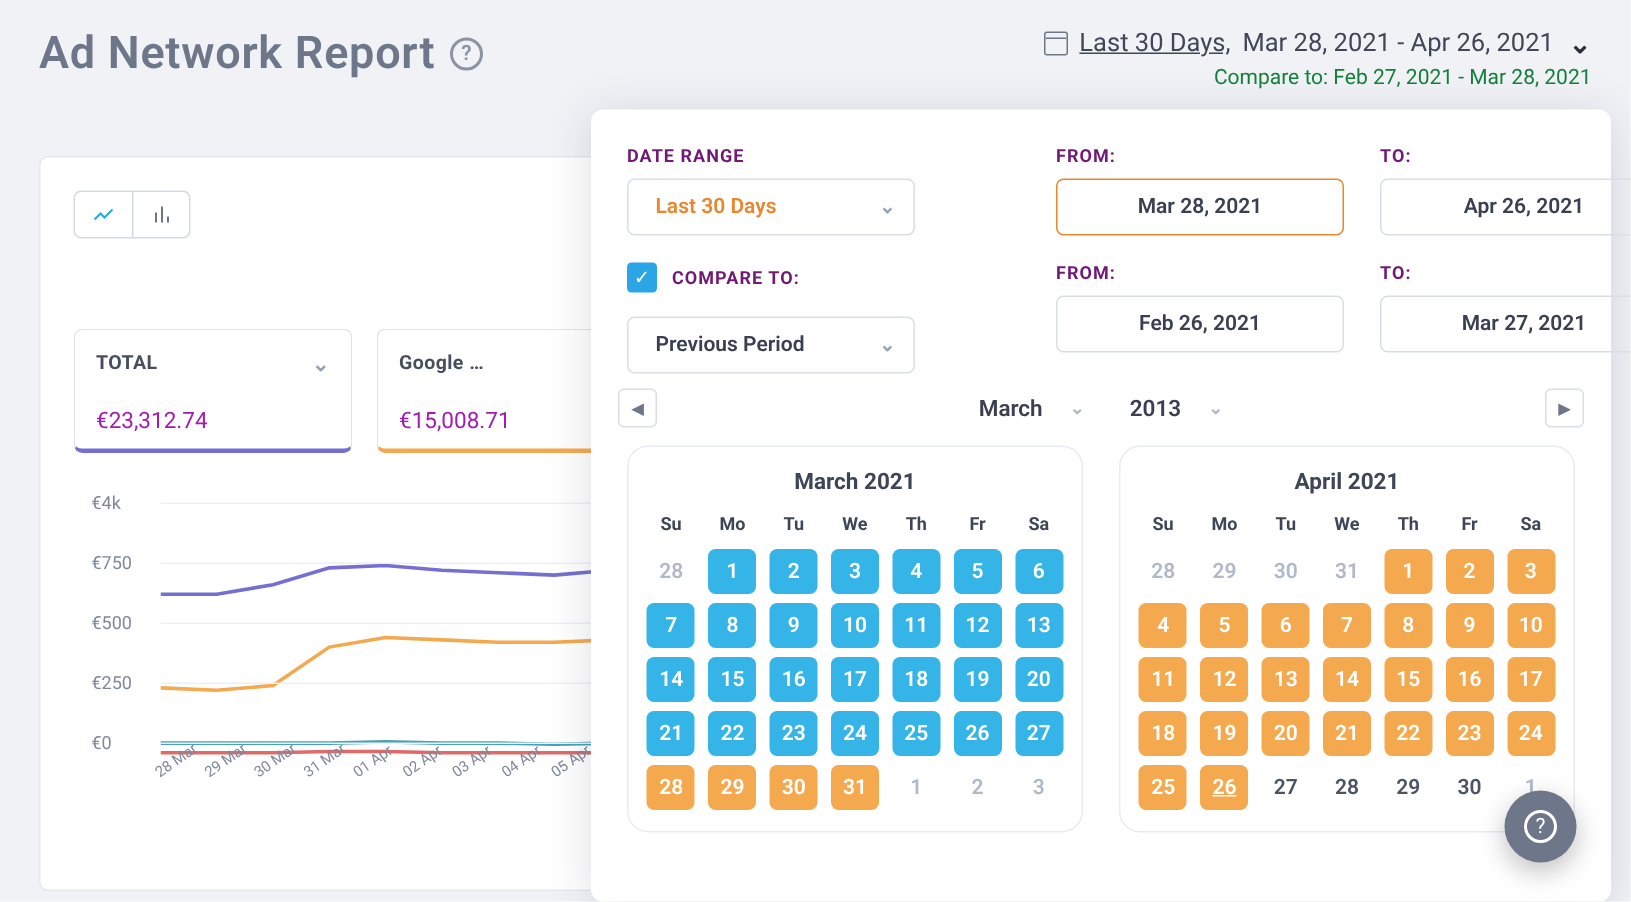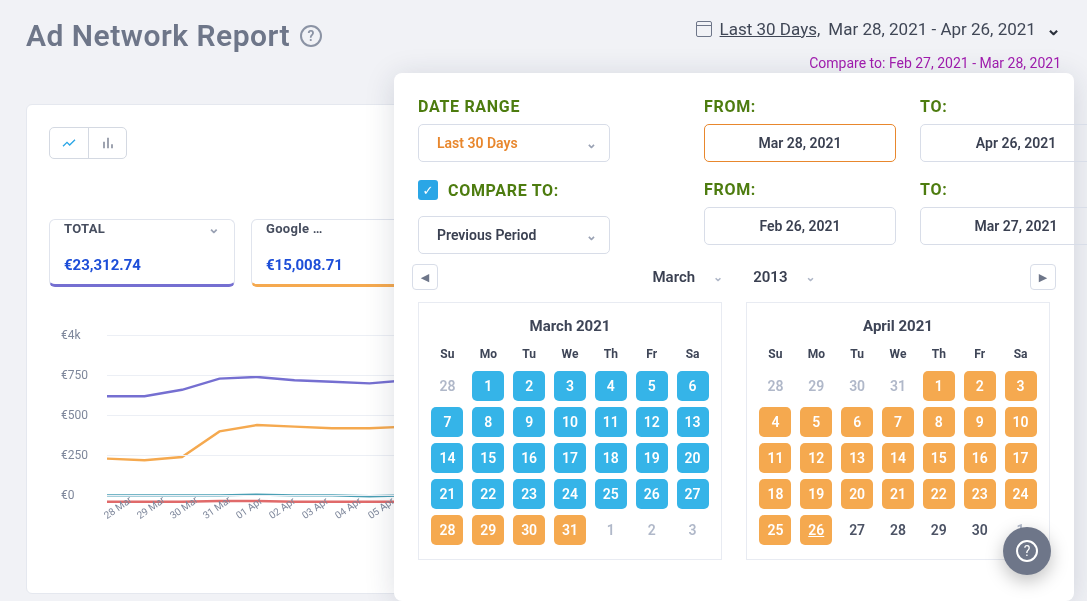--- a/index.html
+++ b/index.html
@@ -61,22 +61,22 @@
   }
   .underline { text-decoration: underline; }
   .date-summary .chev {
     font-size: 18px;
     font-weight: bold;
     color: #2a2f3a;
     margin-left: 2px;
   }
   .date-summary .row2 {
     font-size: 14px;
-    color: #a21caf;
-    margin-top: 16px;
+    color: #15803d;
+    margin-top: 4px;
   }
 
   
   .main-card {
     position: absolute;
     left: 26px;
     right: 26px;
     top: 104px;
     height: 490px;
     background: #fff;
@@ -105,41 +105,41 @@
 
   .metric-row {
     display: flex;
     gap: 16px;
     margin-top: 60px;
   }
   .metric-card {
     width: 186px;
     border: 1px solid #e0e4ed;
     border-radius: 6px;
-    padding: 0 14px 10px 14px;
+    padding: 14px 14px 10px 14px;
     display: flex;
     flex-direction: column;
     gap: 20px;
   }
   .metric-card.b-purple { border-bottom: 3px solid #756fd1; }
   .metric-card.b-orange { border-bottom: 3px solid #f5a94f; }
   .metric-card .top {
     display: flex;
     justify-content: space-between;
     align-items: center;
     font-size: 13px;
     font-weight: 700;
     color: #474e5f;
     letter-spacing: .3px;
     white-space: nowrap;
     overflow: hidden;
     text-overflow: ellipsis;
   }
   .metric-card .top .chev-d { color: #9aa2b4; font-size: 14px; }
-  .metric-card .value { font-size: 15px; font-weight: 700; color: #1d4ed8; }
+  .metric-card .value { font-size: 15px; font-weight: 400; color: #a21caf; }
 
   
   .chart-area {
     position: absolute;
     left: 34px;
     top: 230px;
     width: 340px;
     height: 220px;
   }
   .chart-area .ylab {
@@ -194,24 +194,24 @@
     margin-bottom: 18px;
   }
   .dp-col {
     flex: 0 0 192px;
     display: flex;
     flex-direction: column;
     gap: 8px;
   }
   .dp-col.gap { flex:0 0 46px; }
   .dp-lbl {
-    font-size: 16px;
+    font-size: 12px;
     font-weight: 700;
     letter-spacing: .7px;
-    color: #4d7c0f;
+    color: #701a75;
     text-transform: uppercase;
   }
   .dp-input {
     height: 38px;
     border: 1px solid #d8dde8;
     border-radius: 5px;
     display: flex;
     align-items: center;
     justify-content: center;
     font-size: 14px;
@@ -271,21 +271,21 @@
   }
   .month-sel .sel .chev-d { color:#aeb6c7; font-size:12px; }
 
   .calendars {
     display: flex;
     gap: 24px;
   }
   .calendar {
     flex: 1;
     border: 1px solid #e8ebf2;
-    border-radius: 0;
+    border-radius: 14px;
     padding: 14px 10px 14px 10px;
   }
   .calendar h3 {
     text-align: center;
     font-size: 15px;
     font-weight: 700;
     color: #3e4557;
     margin-bottom: 12px;
   }
   .calgrid {

